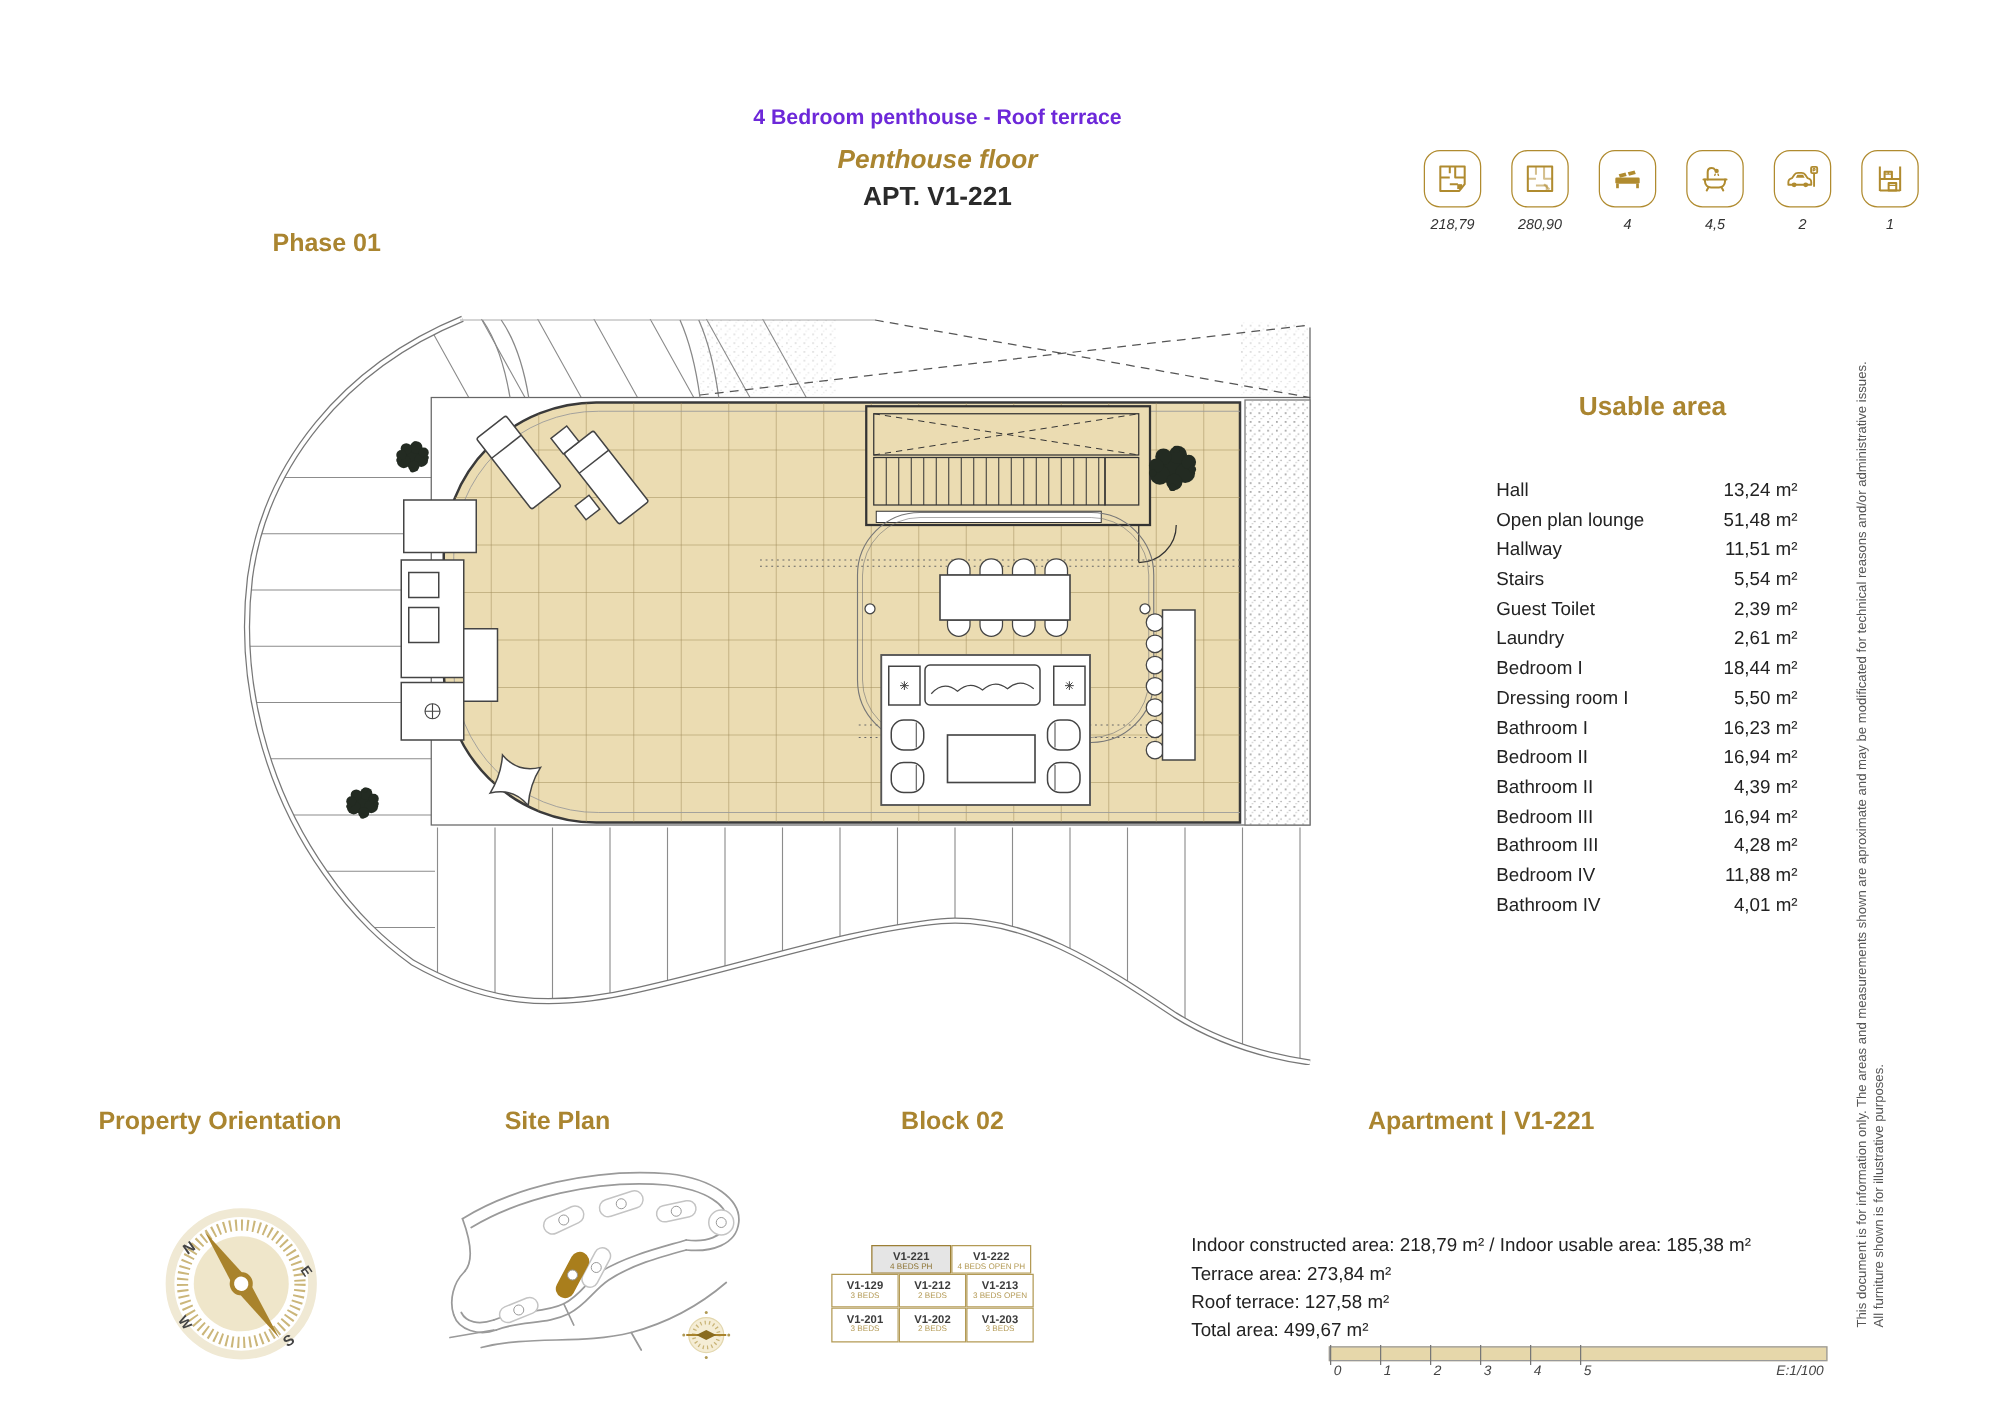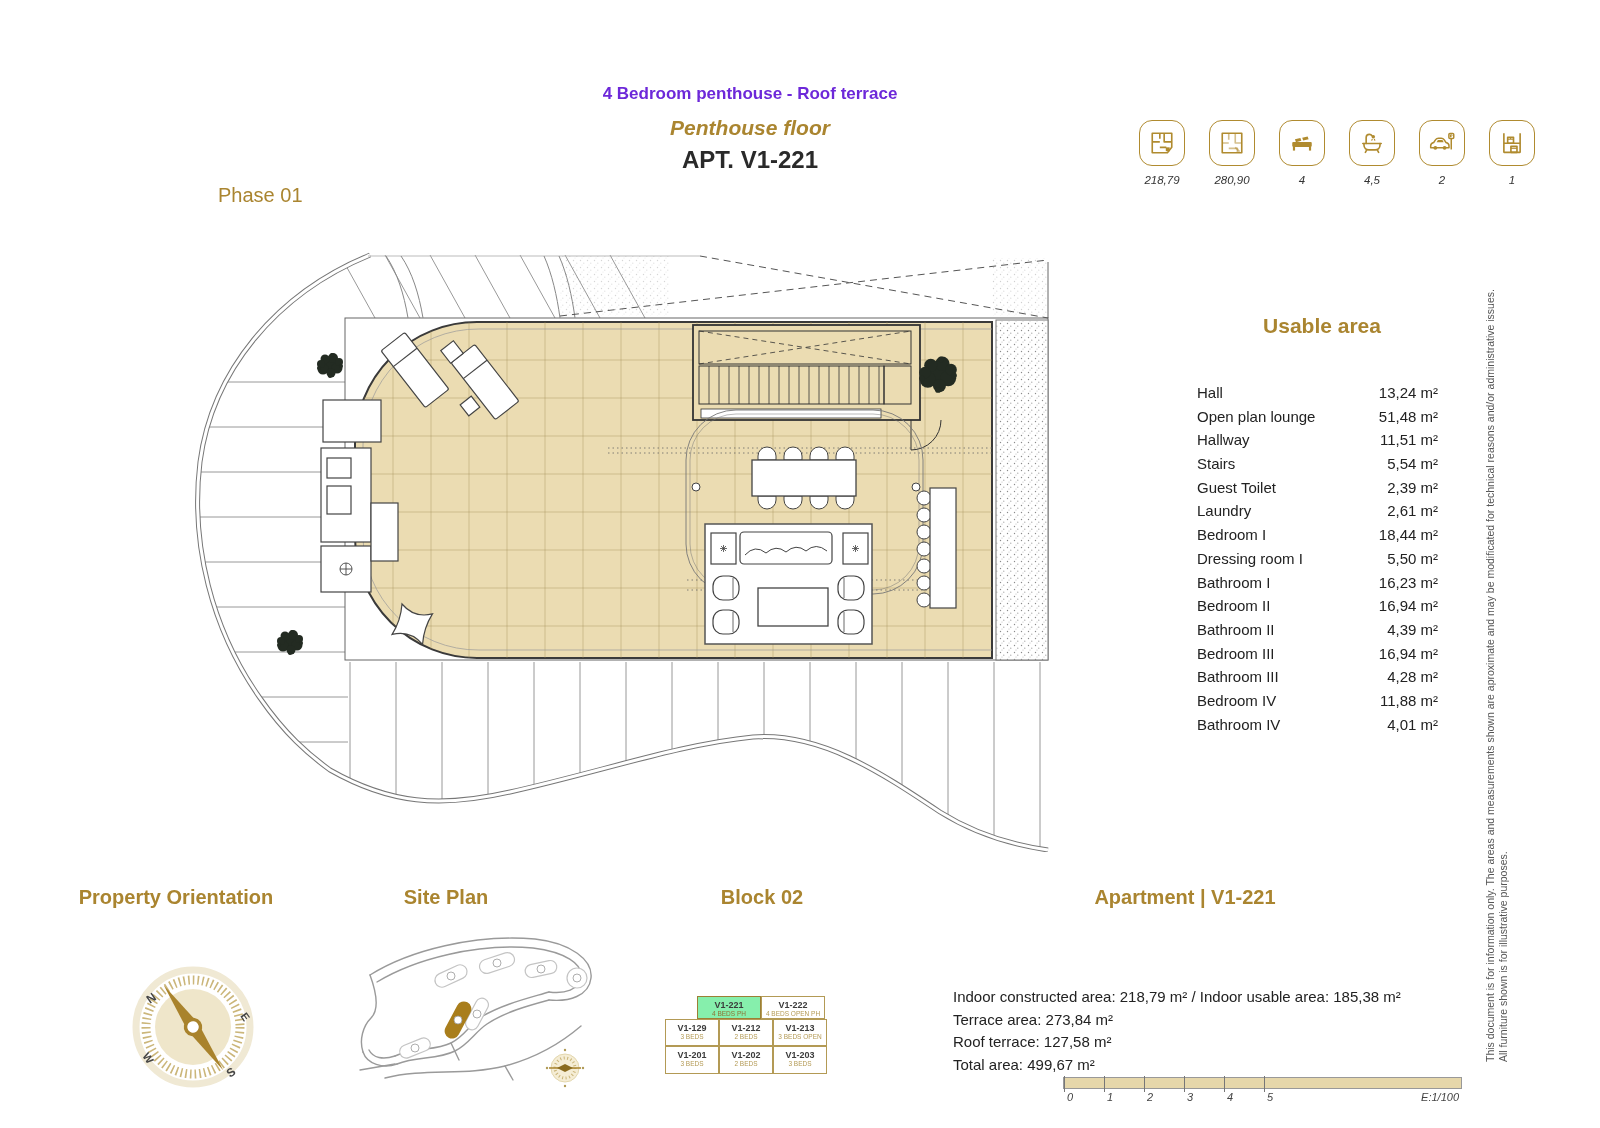--- a/index.html
+++ b/index.html
@@ -5,22 +5,22 @@
   html,body{margin:0;padding:0;}
   body{width:1600px;height:1128px;position:relative;background:#fff;overflow:hidden;
        font-family:"Liberation Sans", sans-serif;color:#222;}
   .abs{position:absolute;}
   .gold{color:#AA8530;}
   .center{text-align:center;}
 
   
   .main-title{left:450px;top:84px;width:600px;font-size:17px;font-weight:bold;color:#6d28d9;}
   .sub-title{left:450px;top:116px;width:600px;font-size:21px;font-style:italic;font-weight:bold;}
-  .apt-title{left:450px;top:146px;width:600px;font-size:24px;font-weight:bold;color:#2a2a2a;}
-  .phase{left:218px;top:184px;font-size:20px;font-weight:normal;text-align:right;}
+  .apt-title{left:450px;top:146px;width:600px;font-size:21px;font-weight:bold;color:#2a2a2a;}
+  .phase{left:218px;top:184px;font-size:20px;font-weight:bold;text-align:right;}
 
   
   .icons-row{left:1127px;top:120px;width:430px;display:flex;}
   .icon-item{width:70px;text-align:center;}
   .icon-box{width:44px;height:44px;border:1.8px solid #B08B2F;border-radius:13px;margin:0 auto;
             display:flex;align-items:center;justify-content:center;}
   .icon-val{font-size:11.5px;font-style:italic;color:#333;margin-top:8px;}
 
   
   .ua-title{left:1172px;top:314px;width:300px;font-size:21px;font-weight:bold;}
@@ -35,21 +35,21 @@
   .t-ap{left:1035px;top:886px;width:300px;}
 
   
   .summary{left:953px;top:986px;width:470px;font-size:15px;line-height:22.5px;color:#222;}
 
   
   .block-grid{left:665px;top:996px;width:162px;height:80px;}
   .bcell{position:absolute;box-sizing:border-box;border:1px solid #B39A55;background:#fff;text-align:center;}
   .bcell .code{font-size:9px;font-weight:bold;color:#3b3b3b;line-height:10px;margin-top:3px;}
   .bcell .type{font-size:6.5px;color:#B49A55;line-height:8px;}
-  .bcell.hl{background:#86efac;border-color:#9C7F35;}
+  .bcell.hl{background:#e5e5e5;border-color:#9C7F35;}
   .bcell.hl .type{color:#8D7434;}
 
   
   .scalebar{left:1063px;top:1077px;width:399px;height:12px;background:#E6D7AA;border:1px solid #999;box-sizing:border-box;}
   .tick{position:absolute;top:-2px;width:1px;height:16px;background:#777;}
   .tick-label{position:absolute;top:13px;font-size:11px;font-style:italic;color:#444;}
   .scale-label{position:absolute;right:2px;top:13px;font-size:11px;font-style:italic;color:#444;}
 
   
   .disclaimer{left:1484px;top:1062px;transform:rotate(-90deg);transform-origin:left top;

